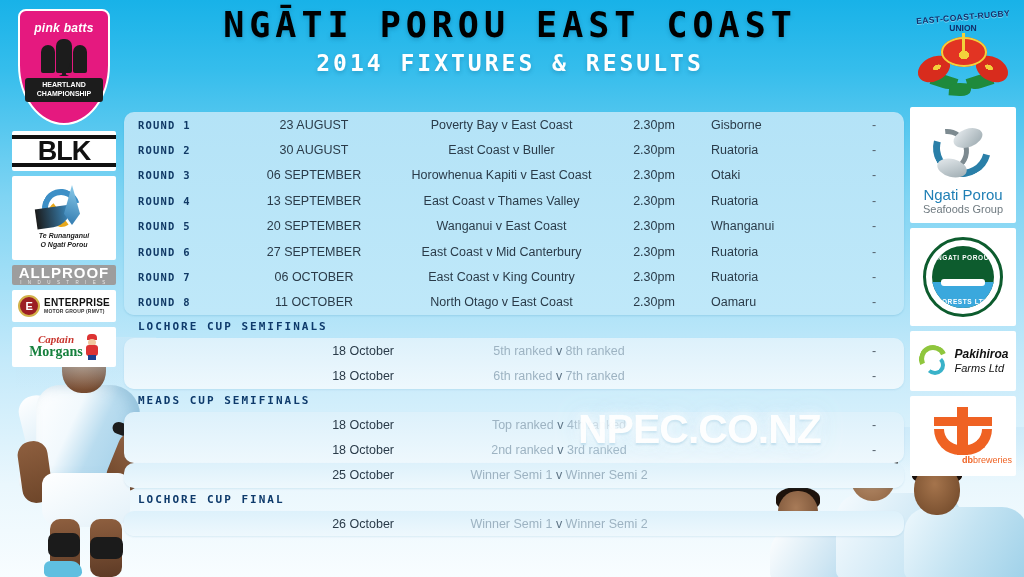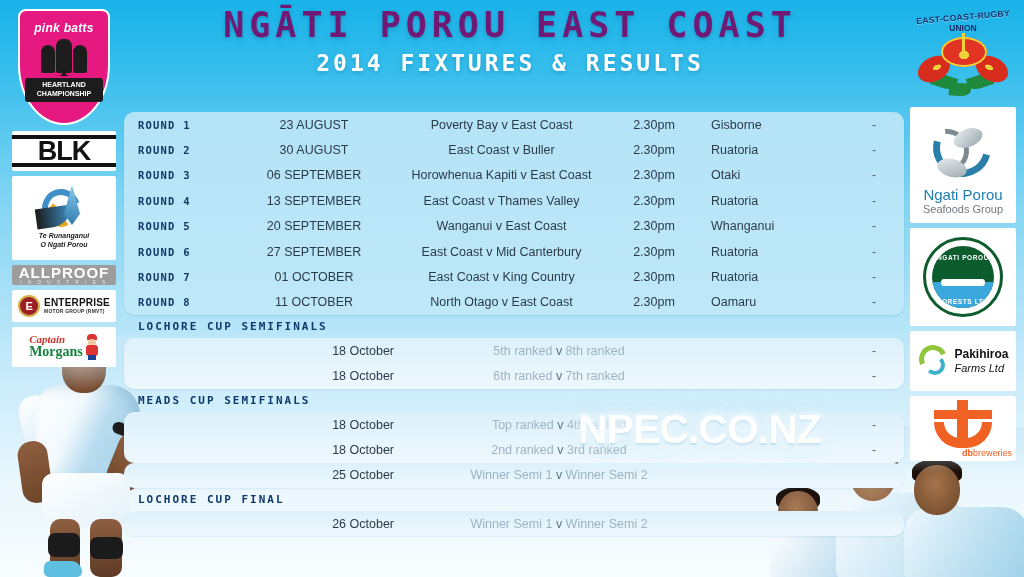--- a/index.html
+++ b/index.html
@@ -122,21 +122,21 @@
 
   #logo-enterprise { height:32px; gap:4px; }
   #logo-enterprise .badge { width:22px; height:22px; border-radius:50%; background:#9c1f24;
       border:2px solid #d2b24a; color:#fff; font-size:11px; font-weight:bold;
       display:flex; align-items:center; justify-content:center; }
   #logo-enterprise .txt { line-height:1.15; }
   #logo-enterprise .e1 { font-size:10px; font-weight:bold; color:#111; letter-spacing:.2px; }
   #logo-enterprise .e2 { font-size:5px; font-weight:bold; color:#333; letter-spacing:.2px; }
 
   #logo-captain { height:40px; gap:2px; }
-  #logo-captain .cm { line-height:1.05; }
+  #logo-captain .cm { line-height:1.05; text-align:center; }
   #logo-captain .c1 { font-size:11px; font-style:italic; font-weight:bold; color:#c8342c;
       font-family:"Liberation Serif", serif; }
   #logo-captain .c2 { font-size:14px; font-weight:bold; color:#15803d; font-family:"Liberation Serif", serif; }
   #logo-captain .man { width:14px; height:26px; position:relative; }
   #logo-captain .man .h { position:absolute; left:2px; top:0; width:10px; height:6px; background:#d33; border-radius:4px 4px 0 0; }
   #logo-captain .man .f { position:absolute; left:3px; top:5px; width:8px; height:7px; background:#f0c9a0; border-radius:50%; }
   #logo-captain .man .b { position:absolute; left:1px; top:11px; width:12px; height:11px; background:#d33; border-radius:3px; }
   #logo-captain .man .l { position:absolute; left:3px; top:21px; width:8px; height:5px; background:#1d3f8f; }
 
   
@@ -186,35 +186,35 @@
   #logo-forests .bn { position:absolute; bottom:3px; left:0; right:0; text-align:center; color:#fff; font-size:6.5px; font-weight:bold; letter-spacing:.6px; }
 
   #logo-pakihiroa { height:60px; gap:3px; }
   #logo-pakihiroa .swirl { width:34px; height:40px; position:relative; }
   #logo-pakihiroa .s1 { position:absolute; left:2px; top:4px; width:28px; height:28px;
       border:5px solid #8fc63d; border-radius:50%; border-right-color:transparent; border-bottom-color:transparent;
       transform:rotate(20deg); }
   #logo-pakihiroa .s2 { position:absolute; left:8px; top:14px; width:20px; height:20px;
       border:4px solid #39b2c9; border-radius:50%; border-left-color:transparent; border-top-color:transparent; }
   #logo-pakihiroa .pt { line-height:1.12; }
-  #logo-pakihiroa .p1 { font-size:12px; font-weight:bold; color:#111; }
+  #logo-pakihiroa .p1 { font-size:12px; font-weight:bold; font-style:italic; color:#111; }
   #logo-pakihiroa .p2 { font-size:11px; font-style:italic; color:#111; }
 
-  #logo-db { height:65px; flex-direction:column; }
+  #logo-db { height:80px; flex-direction:column; }
   #logo-db .dbmark { width:66px; height:48px; position:relative; }
   #logo-db .stem { position:absolute; left:27px; top:0; width:11px; height:48px; background:#ef6223; }
   #logo-db .cross { position:absolute; left:4px; top:10px; width:58px; height:9px; background:#ef6223; }
   #logo-db .bowl { position:absolute; left:4px; top:22px; width:58px; height:26px;
       border:10px solid #ef6223; border-top:0; border-radius:0 0 30px 30px; }
   #logo-db .dbt { font-size:9px; color:#ef6223; align-self:flex-end; margin-right:4px; }
   #logo-db .dbt b { color:#ef6223; }
 
   
   #header { position:absolute; left:124px; top:4px; width:772px; text-align:center; z-index:5; }
-  #title { font-family:"DejaVu Sans Mono", monospace; font-size:35px; font-weight:bold; color:#701a75;
+  #title { font-family:"DejaVu Sans Mono", monospace; font-size:35px; font-weight:bold; color:#000000;
       letter-spacing:5px; line-height:1.25; text-shadow:0 2px 4px rgba(0,80,120,.28); }
   #subtitle { font-family:"DejaVu Sans Mono", monospace; font-size:23px; font-weight:bold; color:#fff;
       letter-spacing:3px; margin-top:2px; text-shadow:0 2px 4px rgba(0,80,120,.28); }
 
   
   #board { position:absolute; left:124px; top:112px; width:780px; z-index:4; }
 
   .panel { border-radius:10px; overflow:hidden; }
   .panel.fixtures { background:linear-gradient(to bottom,#b4e3f7,#bfe8f9);
       box-shadow:0 1px 2px rgba(30,120,170,.18); }
@@ -462,21 +462,21 @@
       <div class="row">
         <div class="c-round">ROUND 6</div>
         <div class="c-date">27 SEPTEMBER</div>
         <div class="c-match">East Coast v Mid Canterbury</div>
         <div class="c-time">2.30pm</div>
         <div class="c-venue">Ruatoria</div>
         <div class="c-res">-</div>
       </div>
       <div class="row">
         <div class="c-round">ROUND 7</div>
-        <div class="c-date">01 OCTOBER</div>
+        <div class="c-date">06 OCTOBER</div>
         <div class="c-match">East Coast v King Country</div>
         <div class="c-time">2.30pm</div>
         <div class="c-venue">Ruatoria</div>
         <div class="c-res">-</div>
       </div>
       <div class="row">
         <div class="c-round">ROUND 8</div>
         <div class="c-date">11 OCTOBER</div>
         <div class="c-match">North Otago v East Coast</div>
         <div class="c-time">2.30pm</div>

